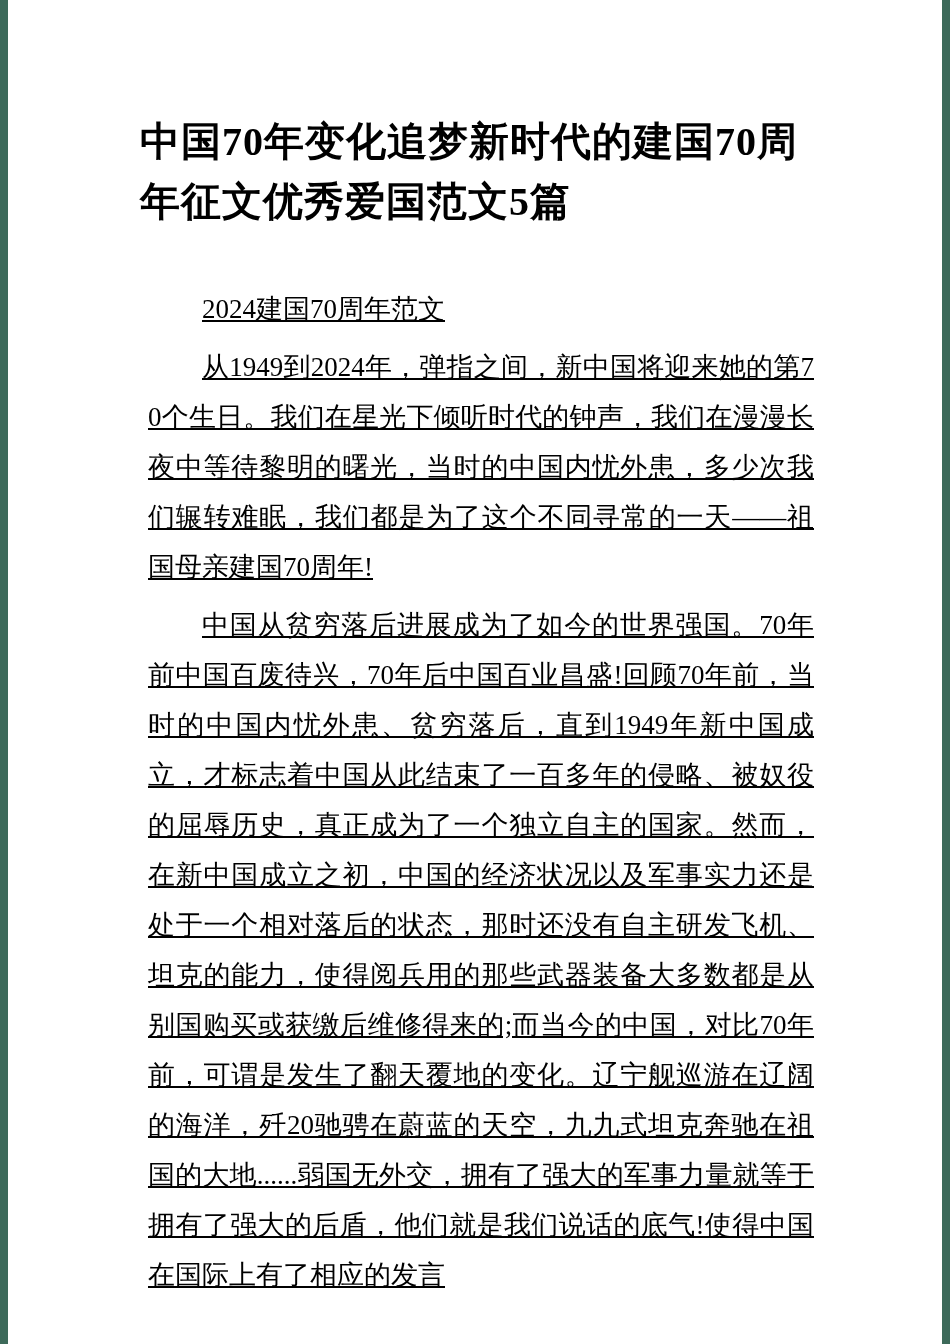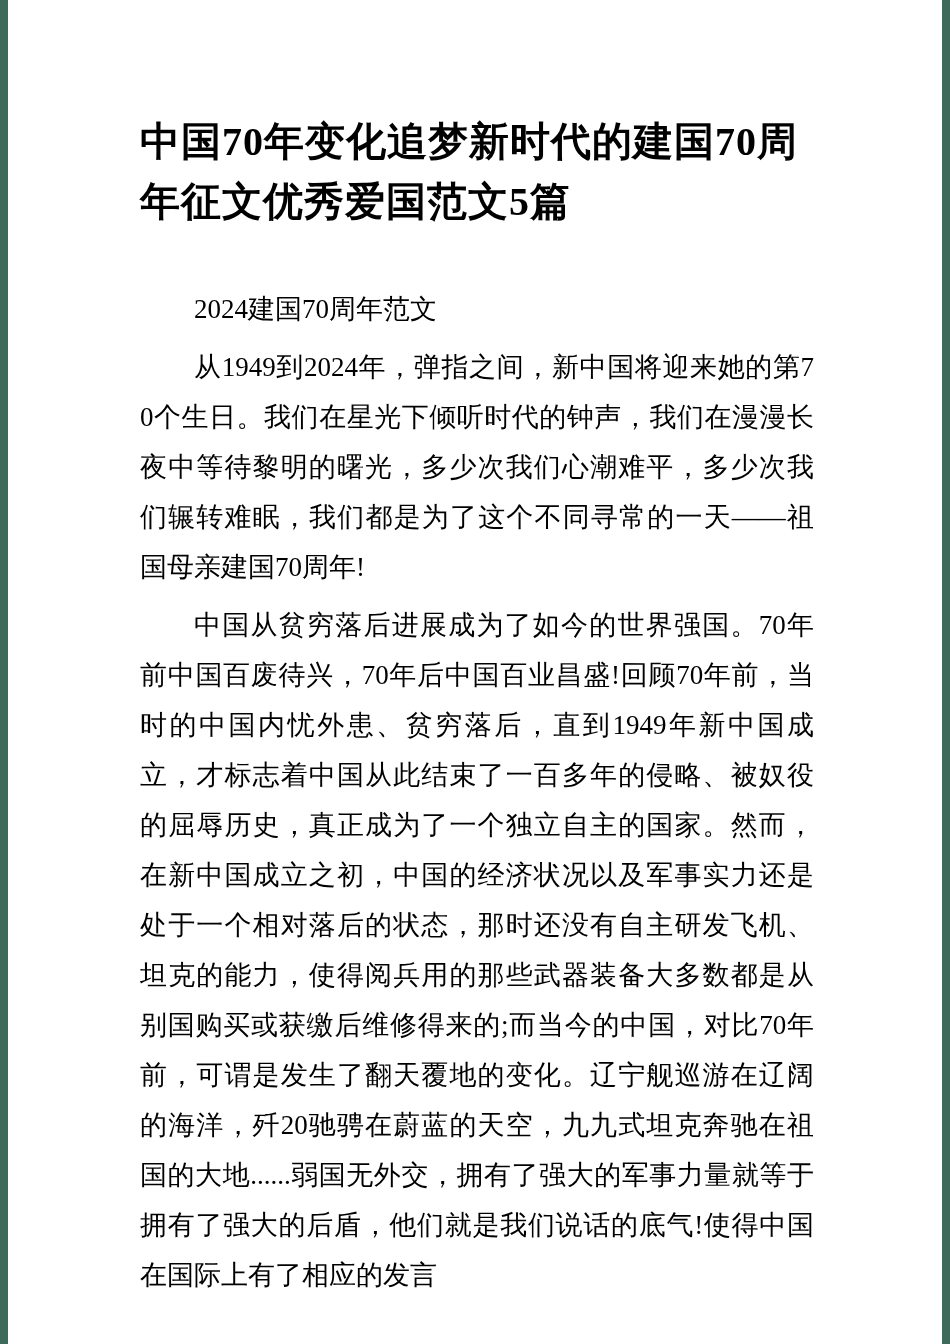--- a/index.html
+++ b/index.html
@@ -37,33 +37,34 @@
       text-align: left;
       line-height: 1.5;
       margin: 0 0 52px 0;
       letter-spacing: 1px;
     }
     .doc-paragraph {
       font-size: 27px;
       line-height: 50px;
       text-align: justify;
       text-indent: 2em;
-      margin: 0 0 8px 0;
+      margin: 0 0 8px 8px;
       word-break: break-all;
+      text-decoration: underline;
     }
   </style>
 </head>
 <body>
 
 <div class="page">
   <div class="edge-strip left"></div>
   <div class="edge-strip right"></div>
 
   <div class="content">
     <h1 class="doc-title">中国70年变化追梦新时代的建国70周年征文优秀爱国范文5篇</h1>
 
     <p class="doc-paragraph">2024建国70周年范文</p>
 
-    <p class="doc-paragraph">从1949到2024年，弹指之间，新中国将迎来她的第70个生日。我们在星光下倾听时代的钟声，我们在漫漫长夜中等待黎明的曙光，多少次我们心潮难平，多少次我们辗转难眠，我们都是为了这个不同寻常的一天——祖国母亲建国70周年!</p>
+    <p class="doc-paragraph">从1949到2024年，弹指之间，新中国将迎来她的第70个生日。我们在星光下倾听时代的钟声，我们在漫漫长夜中等待黎明的曙光，当时的中国内忧外患，多少次我们辗转难眠，我们都是为了这个不同寻常的一天——祖国母亲建国70周年!</p>
 
     <p class="doc-paragraph">中国从贫穷落后进展成为了如今的世界强国。70年前中国百废待兴，70年后中国百业昌盛!回顾70年前，当时的中国内忧外患、贫穷落后，直到1949年新中国成立，才标志着中国从此结束了一百多年的侵略、被奴役的屈辱历史，真正成为了一个独立自主的国家。然而，在新中国成立之初，中国的经济状况以及军事实力还是处于一个相对落后的状态，那时还没有自主研发飞机、坦克的能力，使得阅兵用的那些武器装备大多数都是从别国购买或获缴后维修得来的;而当今的中国，对比70年前，可谓是发生了翻天覆地的变化。辽宁舰巡游在辽阔的海洋，歼20驰骋在蔚蓝的天空，九九式坦克奔驰在祖国的大地......弱国无外交，拥有了强大的军事力量就等于拥有了强大的后盾，他们就是我们说话的底气!使得中国在国际上有了相应的发言</p>
   </div>
 </div>
 
 </body></html>

